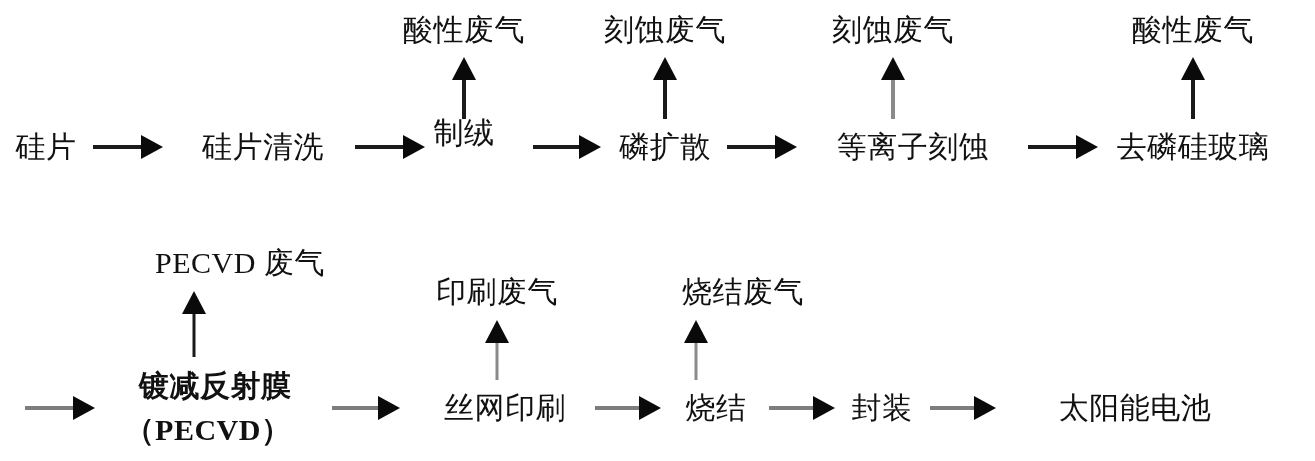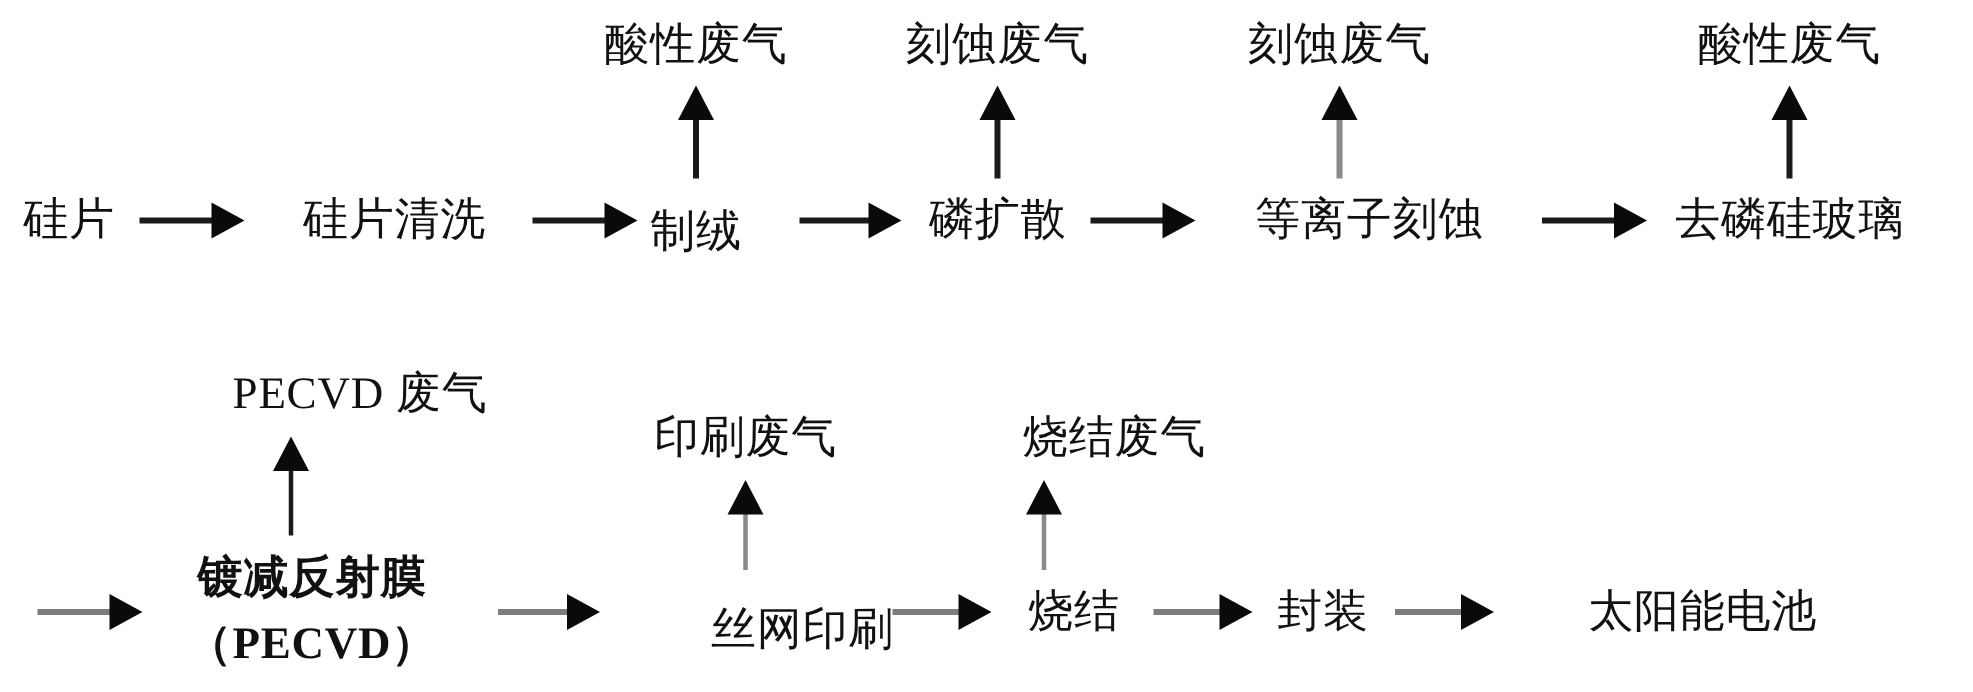--- a/index.html
+++ b/index.html
@@ -17,21 +17,21 @@
     color: #000000;
   }
   .node {
     position: absolute;
     white-space: nowrap;
     font-size: 30px;
     line-height: 1;
     letter-spacing: 0.5px;
     color: #111111;
     transform: translate(-50%, -50%);
-    text-align: center;
+    text-align: right;
   }
   .node.latin {
     font-family: "Liberation Serif", "DejaVu Serif", serif;
   }
   .node.two-line {
     line-height: 1.48;
   }
   
   .h-arrow {
     position: absolute;
@@ -121,21 +121,21 @@
 
   <div class="v-arrow" style="left:1193px; top:57px; height:62px;">
     <div class="shaft" style="height:48px;"></div>
     <div class="head"></div>
   </div>
 
   <div class="node" style="left:46px; top:147px;">硅片</div>
 
   <div class="node" style="left:263px; top:147px;">硅片清洗</div>
 
-  <div class="node" style="left:464px; top:155px;">制绒</div>
+  <div class="node" style="left:464px; top:133px;">制绒</div>
 
   <div class="node" style="left:665px; top:147px;">磷扩散</div>
 
   <div class="node" style="left:913px; top:147px;">等离子刻蚀</div>
 
   <div class="node" style="left:1193px; top:147px;">去磷硅玻璃</div>
 
   <div class="h-arrow" style="left:93px; top:147px; width:70px;">
     <div class="shaft" style="width:50px;"></div>
     <div class="head"></div>
@@ -180,21 +180,21 @@
   <div class="v-arrow gray thin" style="left:696px; top:320px; height:60px;">
     <div class="shaft" style="height:45px;"></div>
     <div class="head"></div>
   </div>
 
   <div class="node two-line" style="left:208px; top:408px;font-weight:bold;">
     <div>镀减反射膜</div>
     <div class="latin">（PECVD）</div>
   </div>
 
-  <div class="node" style="left:505px; top:420px;margin-left:30px;">丝网印刷</div>
+  <div class="node" style="left:505px; top:408px;">丝网印刷</div>
 
   <div class="node" style="left:716px; top:408px;">烧结</div>
 
   <div class="node" style="left:882px; top:408px;">封装</div>
 
   <div class="node" style="left:1135px; top:408px;">太阳能电池</div>
 
   <div class="h-arrow gray" style="left:25px; top:408px; width:70px;">
     <div class="shaft" style="width:50px;"></div>
     <div class="head"></div>

